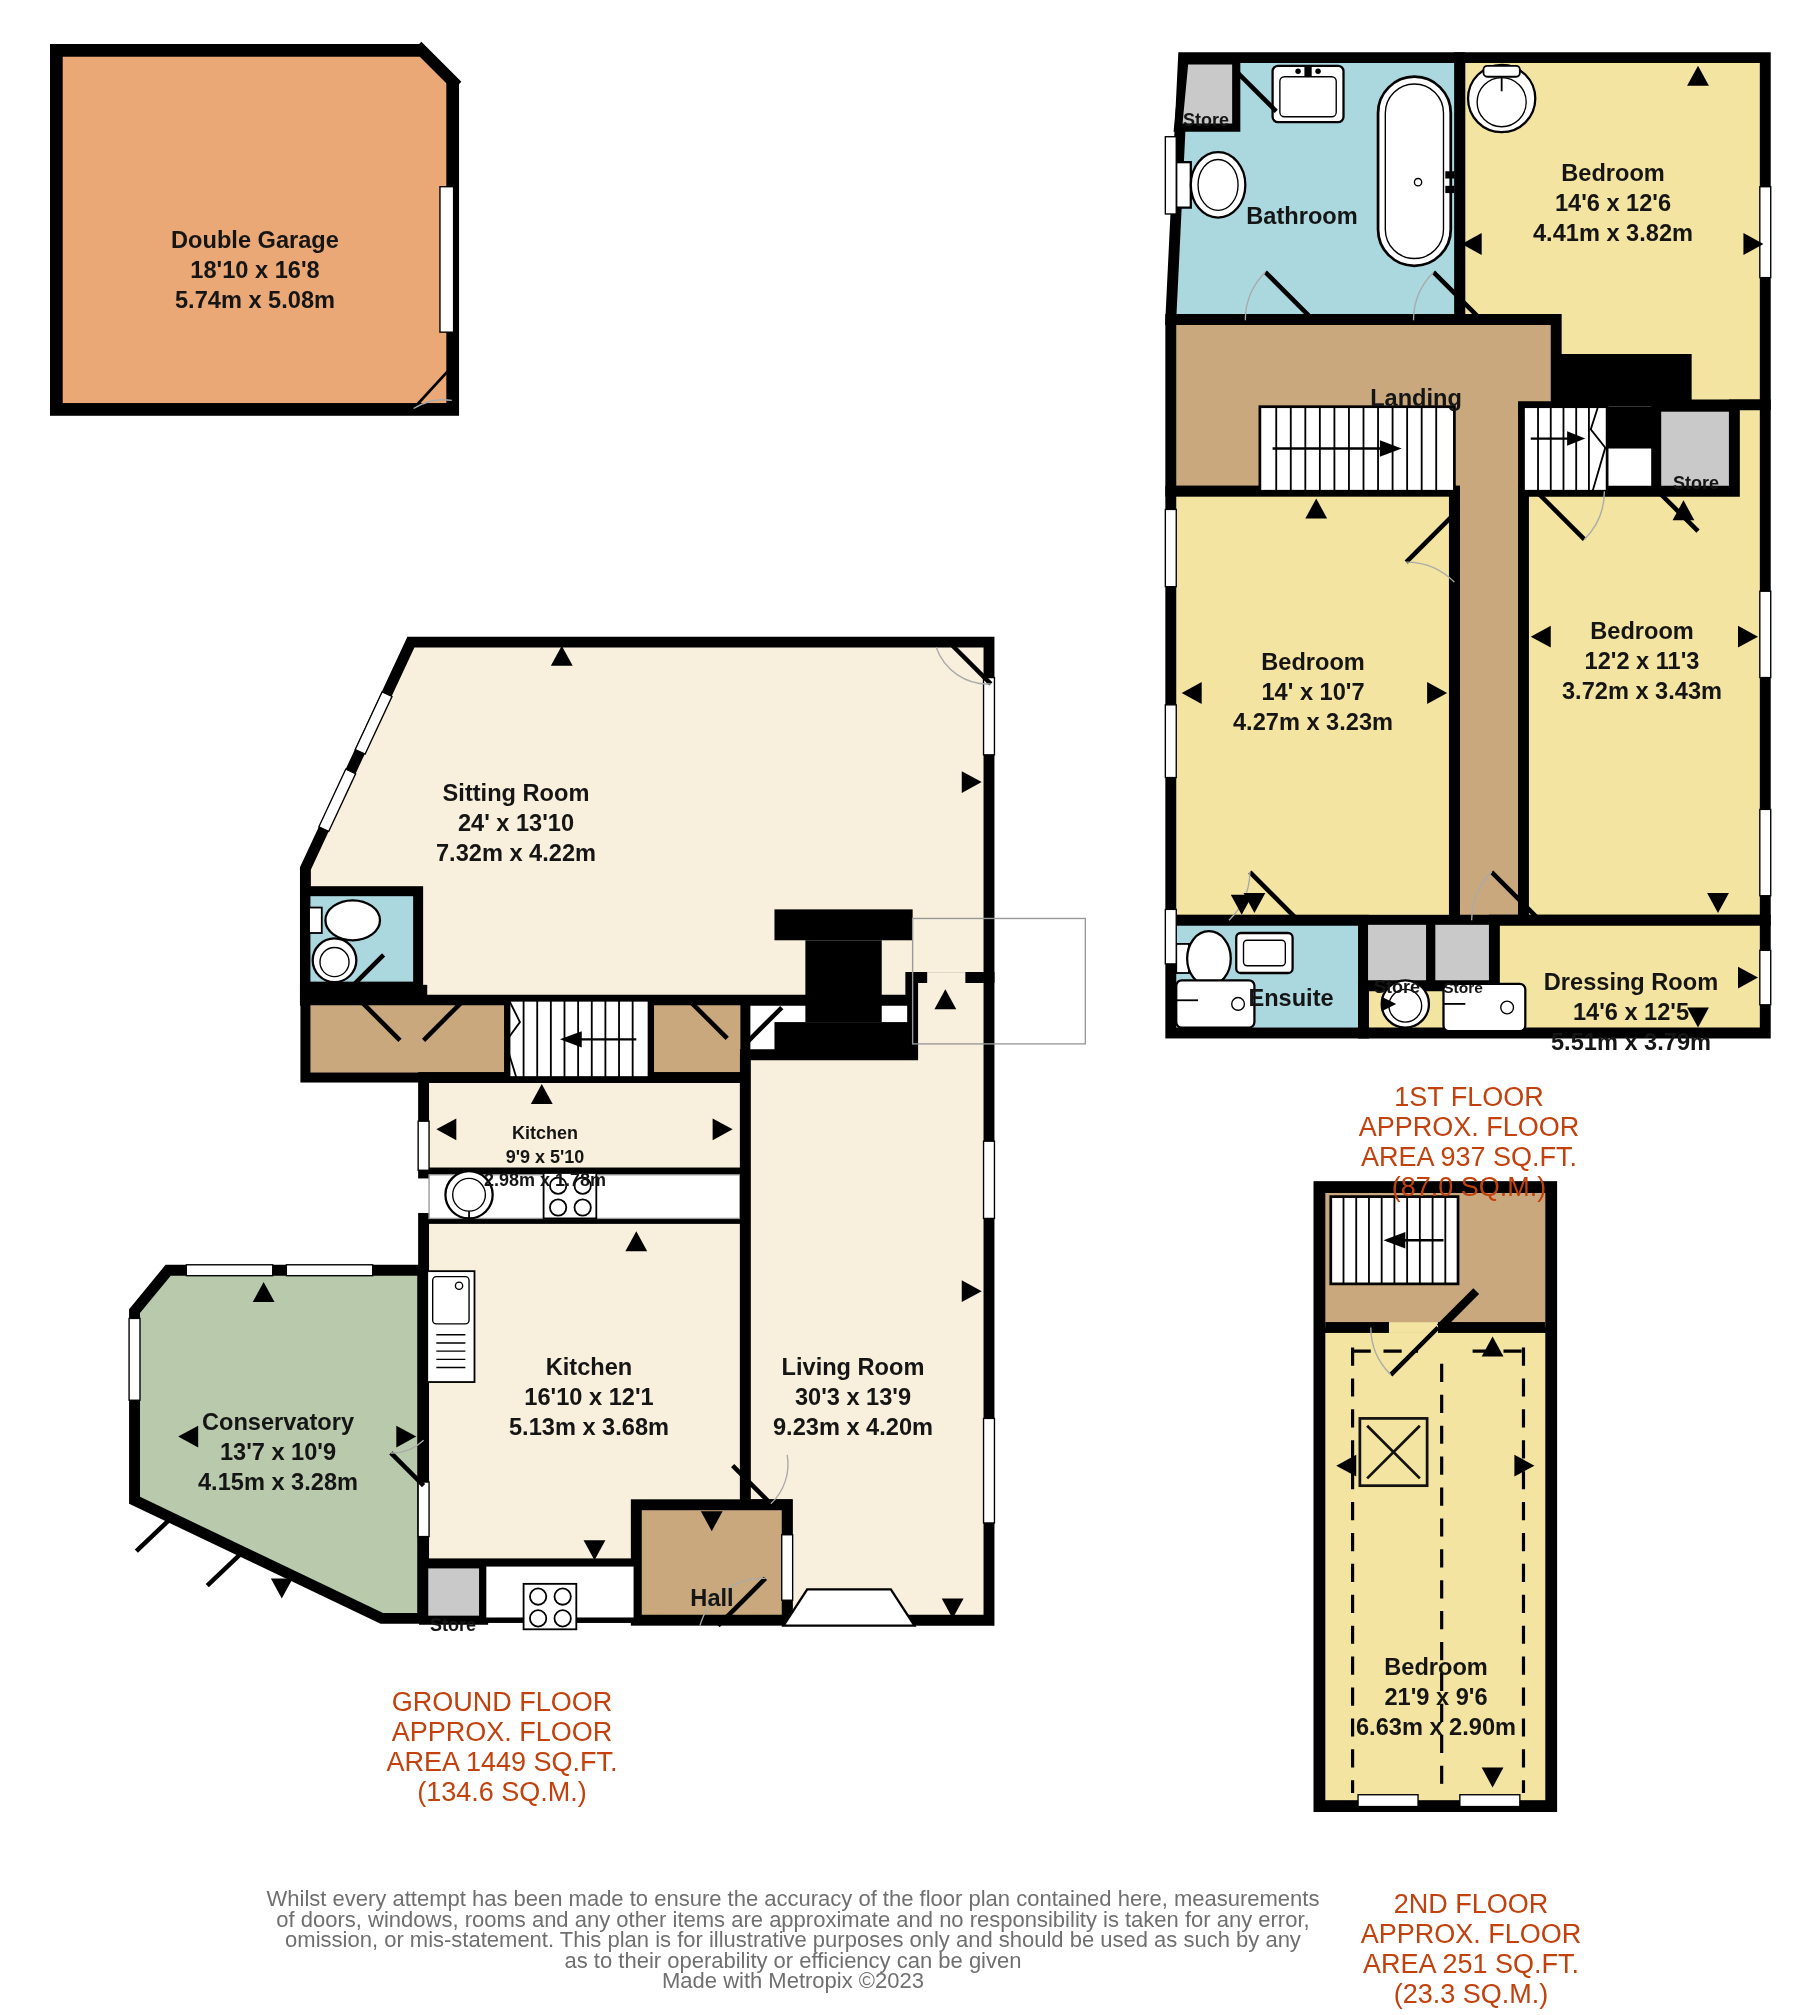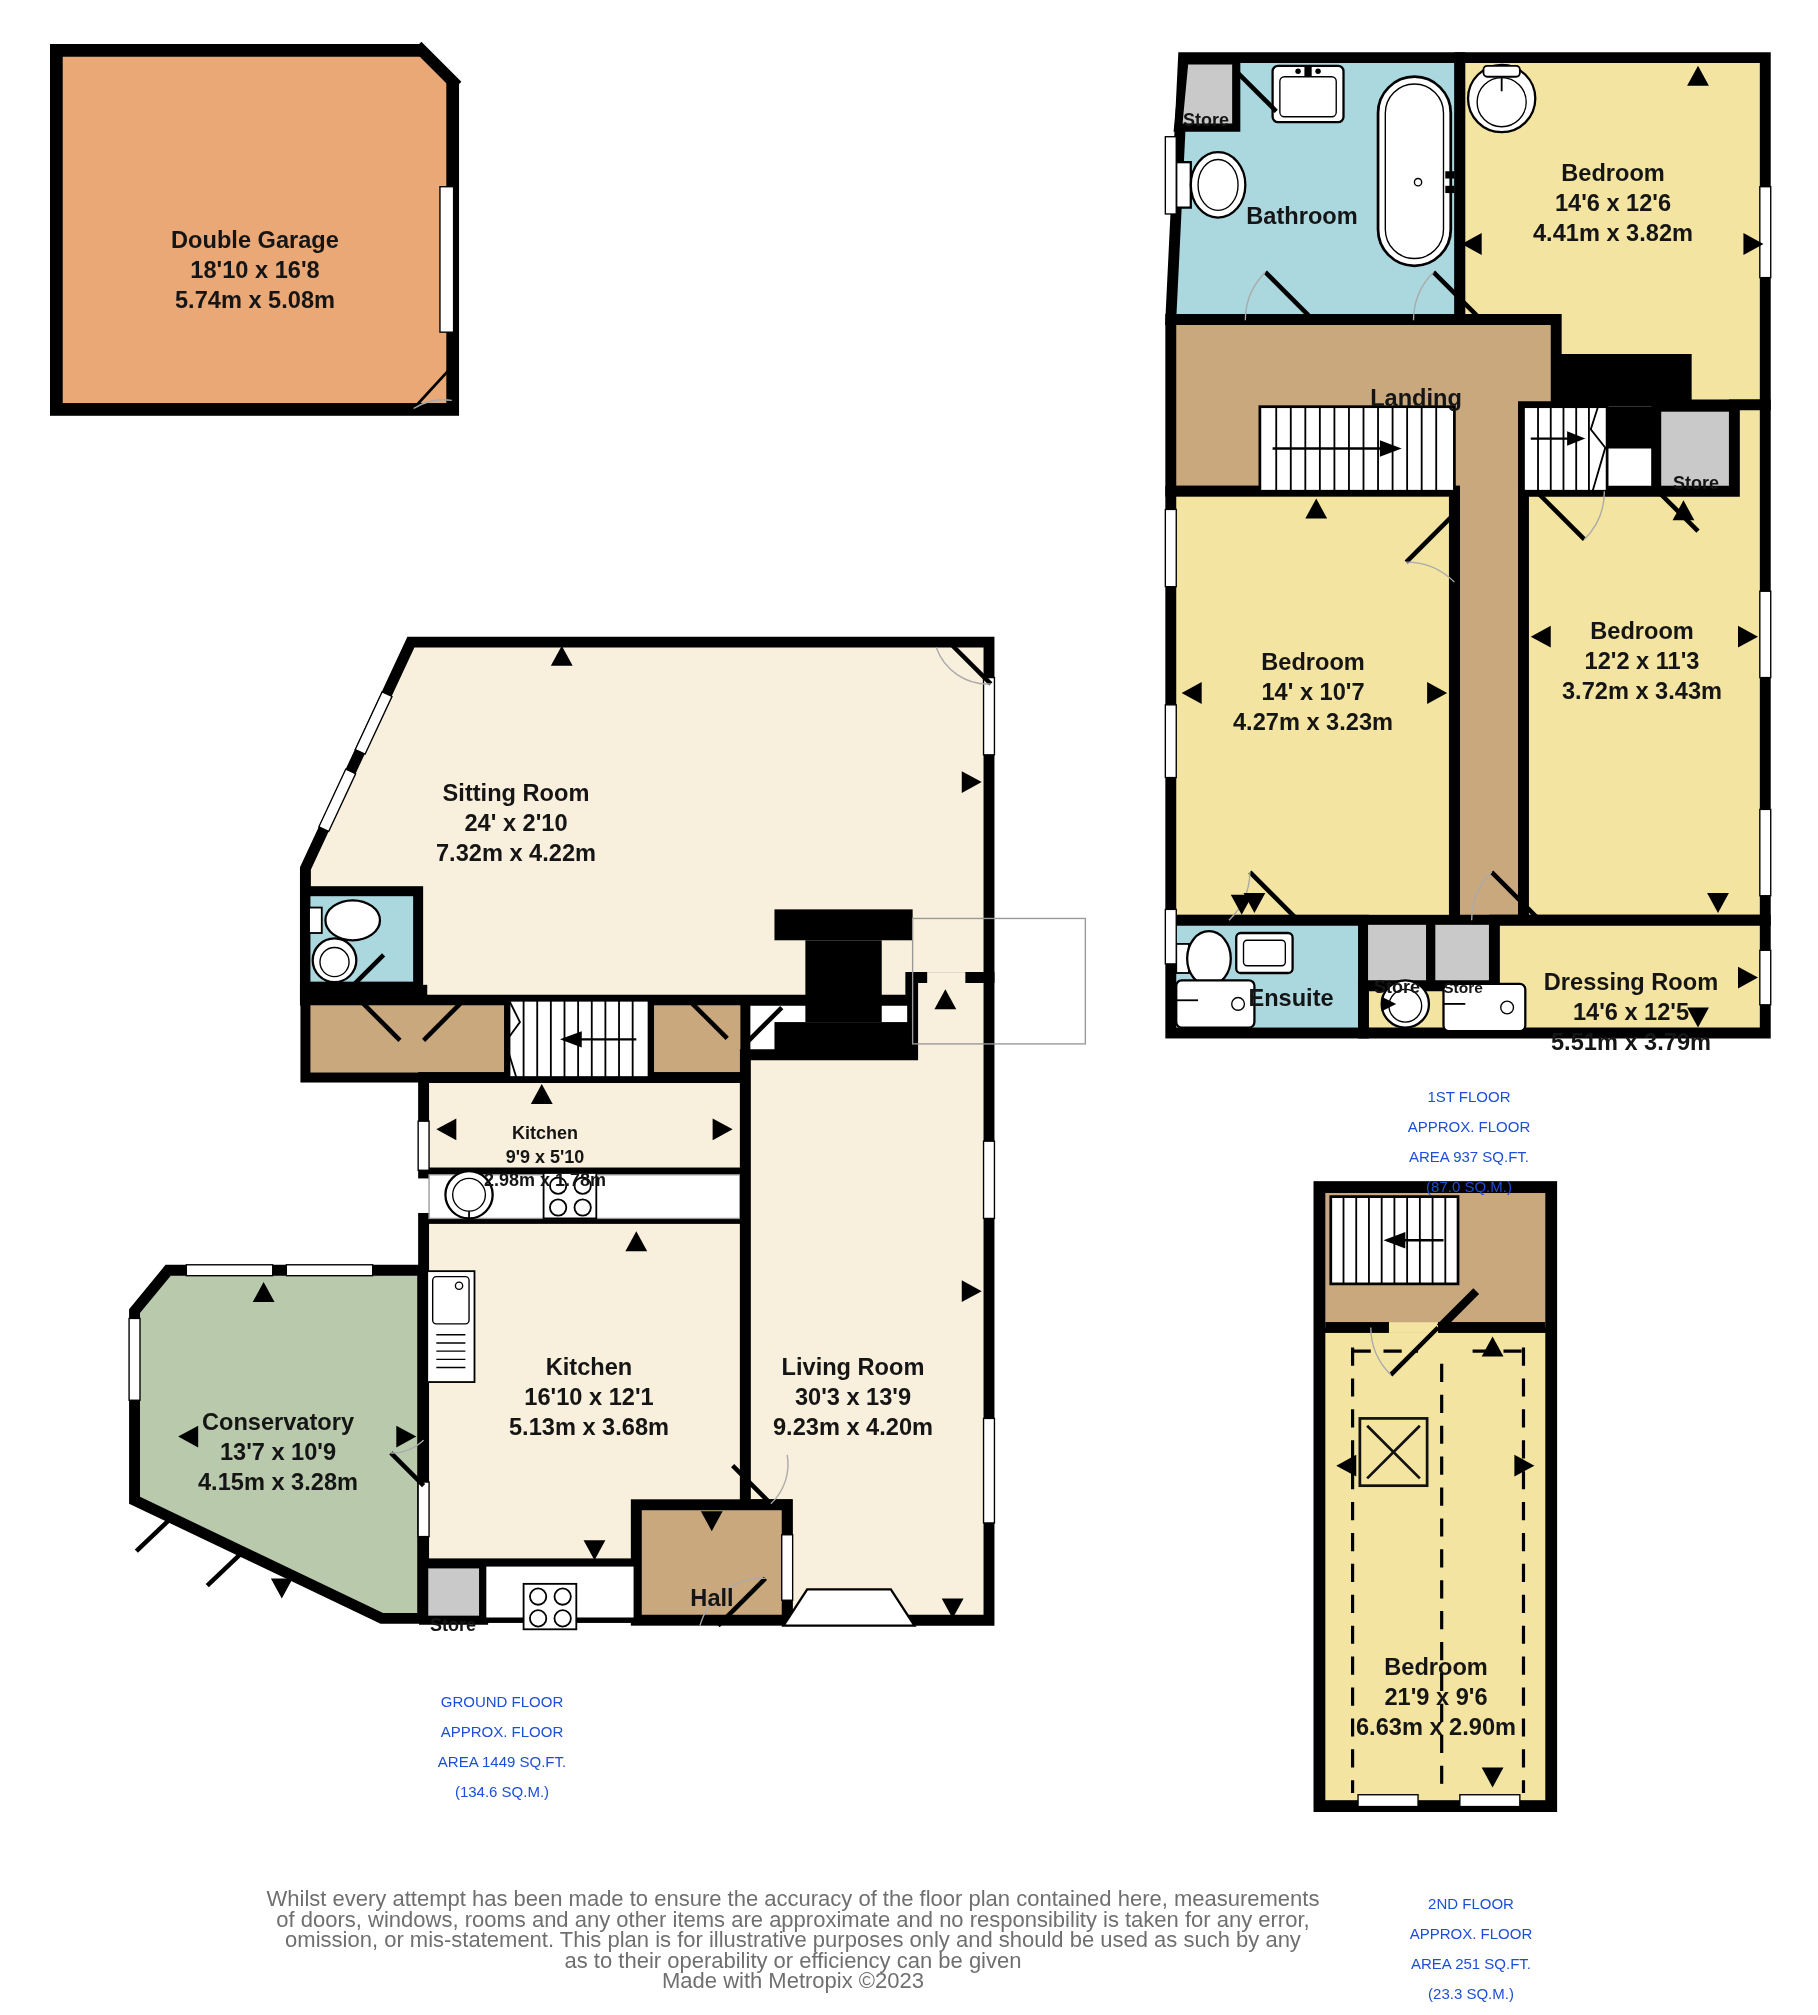--- a/index.html
+++ b/index.html
@@ -4,21 +4,21 @@
 <style>
   html,body{margin:0;padding:0;background:#fff;}
   #page{position:relative;width:1818px;height:2016px;background:#fff;overflow:hidden;
         font-family:"Liberation Sans",sans-serif;}
   #plan-svg{position:absolute;left:0;top:0;}
   .room-label{position:absolute;transform:translateX(-50%);text-align:center;
       font-weight:bold;font-size:23.6px;line-height:30px;color:#151515;white-space:nowrap;margin-top:36px;}
   .room-label.sm{font-size:18px;line-height:23.6px;}
   .room-label.xs{font-size:15.5px;line-height:19px;}
   .caption{position:absolute;transform:translateX(-50%);text-align:center;
-      font-size:15px;line-height:30px;color:#1d4ed8;white-space:nowrap;}
+      font-size:27px;line-height:30px;color:#c2410c;white-space:nowrap;}
   .total{position:absolute;transform:translateX(-50%);text-align:center;
       font-size:28px;line-height:33px;color:#5A5A5A;white-space:nowrap;}
   .disclaimer{position:absolute;transform:translateX(-50%);text-align:center;
       font-size:22px;line-height:20.5px;color:#6F6F6F;white-space:nowrap;}
 </style>
 </head>
 <body>
 
 <div id="page">
 
@@ -364,21 +364,21 @@
   <div>Store</div>
 </div>
 <div class="room-label" style="left:1631px;top:931px">
   <div>Dressing Room</div>
   <div>14'6 x 12'5</div>
   <div>5.51m x 3.79m</div>
 </div>
 
 <div class="room-label" style="left:516px;top:742px">
   <div>Sitting Room</div>
-  <div>24' x 2'10</div>
+  <div>24' x 13'10</div>
   <div>7.32m x 4.22m</div>
 </div>
 <div class="room-label sm" style="left:545px;top:1086px">
   <div>Kitchen</div>
   <div>9'9 x 5'10</div>
   <div>2.98m x 1.78m</div>
 </div>
 <div class="room-label" style="left:278px;top:1371px">
   <div>Conservatory</div>
   <div>13'7 x 10'9</div>

